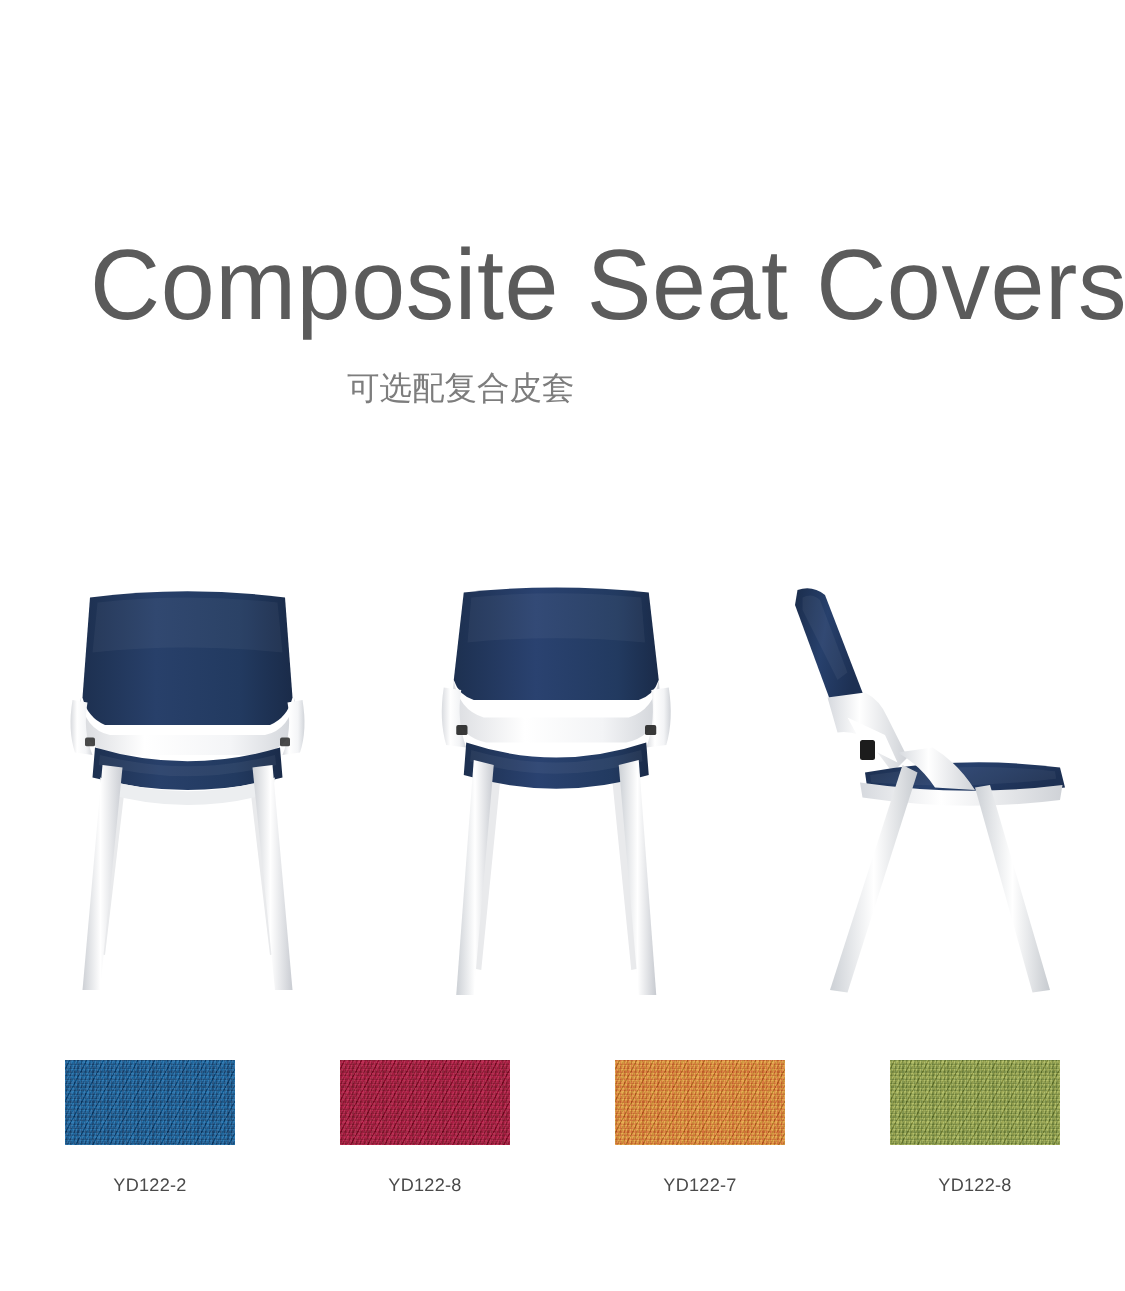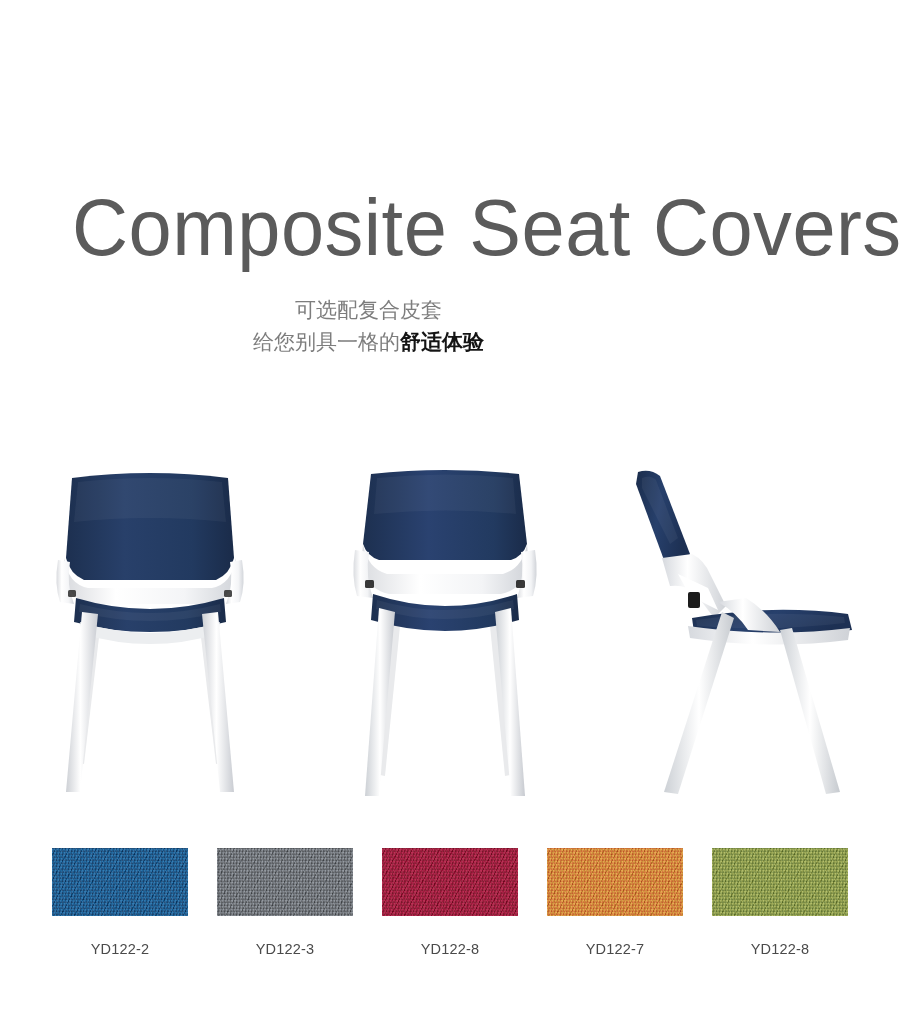--- a/index.html
+++ b/index.html
@@ -37,21 +37,21 @@
     transform-origin: left top;
   }
 
   
   .subtitle {
     position: absolute;
     left: 0;
     top: 294px;
     width: 737px;
     text-align: center;
-    font-size: 21px;
+    font-size: 26px;
     line-height: 32px;
     color: #7d7d7d;
     font-weight: 400;
   }
   .subtitle .line { display: block; white-space: nowrap; }
   .subtitle .accent {
     color: #141414;
     font-weight: bold;
   }
 
@@ -127,21 +127,20 @@
 </style>
 </head>
 <body style="background: rgb(255, 255, 255);">
 
 <div class="page">
 
   <h1 class="hero-title">Composite Seat Covers</h1>
 
   <div class="subtitle">
     <span class="line">可选配复合皮套</span>
-    <span class="line"><span>给您别具一格的</span><span class="accent">舒适体验</span></span>
   </div>
 
   <div class="gallery">
 
     <div class="chair chair-front-left">
       <svg viewBox="0 0 240 340" xmlns="http://www.w3.org/2000/svg">
         <defs>
           <linearGradient id="shellA" x1="0" y1="0" x2="1" y2="0">
             <stop offset="0" stop-color="#1d3050"></stop>
             <stop offset="0.35" stop-color="#28406a"></stop>
@@ -274,27 +273,20 @@
   <div class="swatches">
 
     <div class="swatch">
       <div class="swatch-chip" style="background-color: rgb(17, 85, 142);">
         <div class="weave"></div>
         <div class="grain"></div>
       </div>
       <div class="swatch-label">YD122-2</div>
     </div>
 
-    <div class="swatch">
-      <div class="swatch-chip" style="background-color: rgb(107, 112, 118);">
-        <div class="weave"></div>
-        <div class="grain"></div>
-      </div>
-      <div class="swatch-label">YD122-3</div>
-    </div>
 
     <div class="swatch">
       <div class="swatch-chip" style="background-color: rgb(157, 15, 50);">
         <div class="weave"></div>
         <div class="grain"></div>
       </div>
       <div class="swatch-label">YD122-8</div>
     </div>
 
     <div class="swatch">

